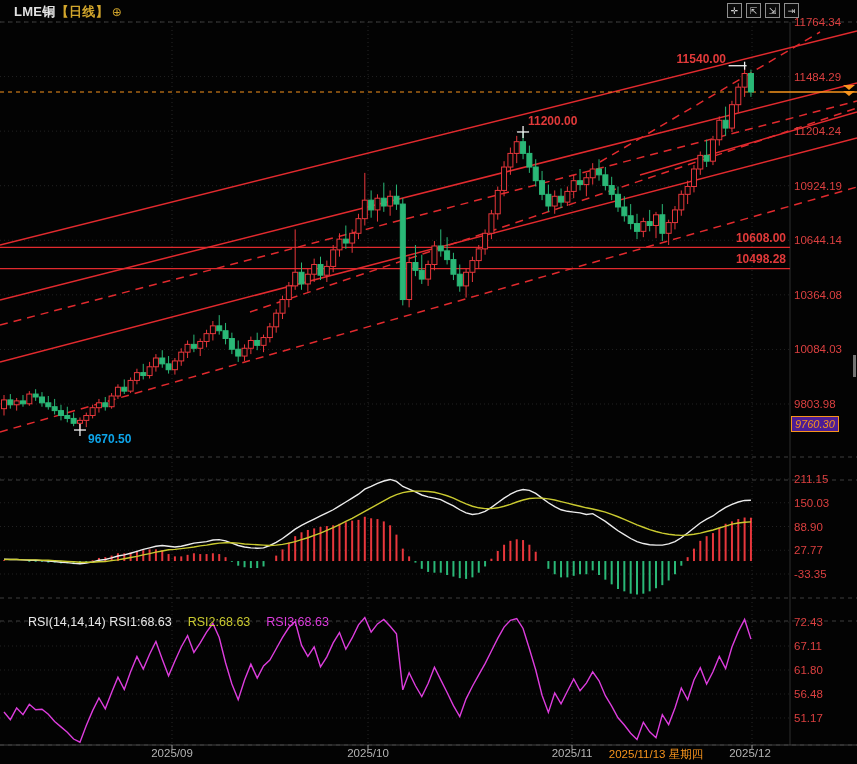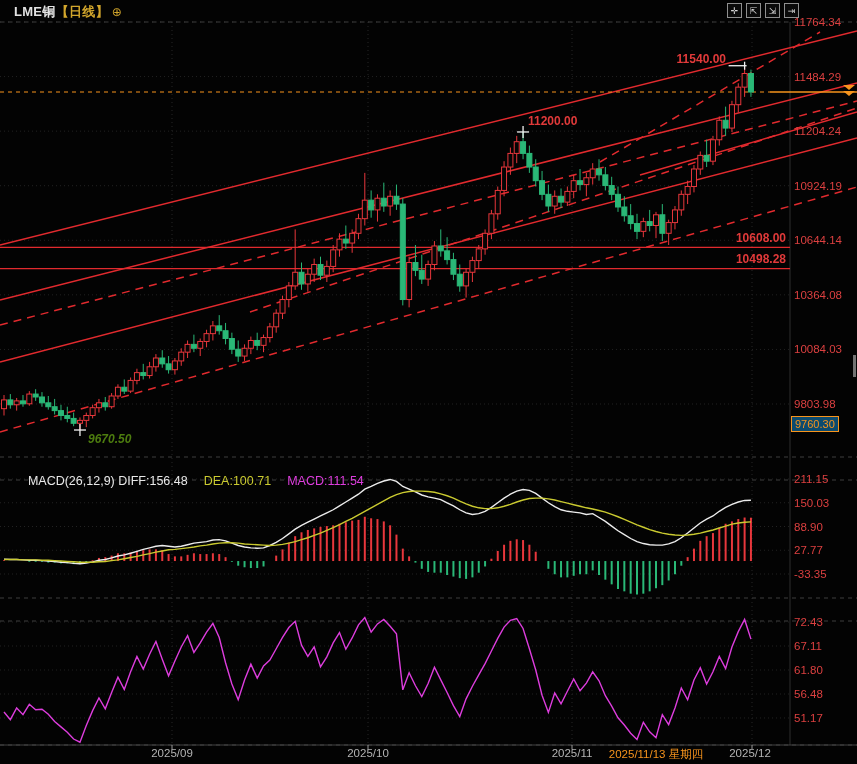--- a/index.html
+++ b/index.html
@@ -11,24 +11,24 @@
   .title .cicon{color:#d2a62c;font-weight:normal;font-size:12px;margin-left:3px;}
   .toolbar{position:absolute;right:58px;top:3px;display:flex;gap:4px;}
   .tbtn{width:15px;height:15px;border:1px solid #8f8f8f;color:#d6d6d6;font-size:9px;line-height:14px;
         text-align:center;background:#0a0a0a;box-sizing:border-box;cursor:pointer;}
   svg#plot{position:absolute;left:0;top:0;}
   .pane-header{position:absolute;left:14px;font-size:12.5px;color:#e8e8e8;white-space:pre;}
   .pane-header .y{color:#caca30;margin-left:16px;}
   .pane-header .m{color:#dd3ddd;margin-left:16px;}
   .ann{position:absolute;font-size:12px;font-weight:bold;}
   .ann.red{color:#e13a3a;}
-  .ann.green{color:#4d7c0f;font-style:italic;}
+  .ann.green{color:#0ea5e9;}
   .ann.r{width:80px;text-align:right;}
   .curbox{position:absolute;left:791px;top:416px;border:1px solid #f7941d;color:#f7941d;
-          font-size:11px;padding:0 3px;line-height:14px;background:#0c4a6e;}
+          font-size:11px;padding:0 3px;line-height:14px;background:#4c1d95;font-style:italic;}
   .time-axis{position:absolute;left:0;top:746px;width:767px;height:18px;}
   .tlabel{position:absolute;top:1px;font-size:11.5px;color:#b4b4b4;transform:translateX(-50%);white-space:nowrap;}
   .tlabel.hl{color:#f7941d;text-align:right;}
   .watermark{position:absolute;right:6px;top:698px;font-size:36px;font-weight:bold;color:#c6c6c6;opacity:.92;letter-spacing:1px;}
   .axisthumb{position:absolute;left:853px;top:355px;width:3px;height:22px;background:#9a9a9a;opacity:.75;}
   .marker-tri{position:absolute;left:843px;top:85px;width:14px;height:14px;}
   .marker-tri div{width:0;height:0;border-left:6px solid transparent;border-right:6px solid transparent;
                   border-top:5px solid #f7941d;margin-bottom:1px;}
 </style>
 </head>
@@ -488,24 +488,24 @@
       <span>LME铜</span><span class="period">【日线】</span><span class="cicon">⊕</span>
     </div>
     <div class="toolbar" id="toolbar">
         <div class="tbtn">✛</div>
         <div class="tbtn">⇱</div>
         <div class="tbtn">⇲</div>
         <div class="tbtn">⇥</div>
       </div>
   </div>
 
-  <div class="pane-header" style="top:460px;">
-    <span>MACD(26,12,9) DIFF:156.48</span><span class="y">DEA:100.71</span><span class="m">MACD:111.54</span>
+
+  <div class="pane-header" style="top:601px;">
+    <span>RSI(14,14,14) RSI1:68.63</span><span class="y">RSI2:68.63</span><span class="m">RSI3:68.63</span>
   </div>
-
 
   <div class="ann red r" style="left:646px;top:52px;">11540.00</div>
   <div class="ann red" style="left:528px;top:114px;">11200.00</div>
   <div class="ann green" style="left:88px;top:432px;">9670.50</div>
   <div class="ann red r" style="left:706px;top:231px;">10608.00</div>
   <div class="ann red r" style="left:706px;top:252px;">10498.28</div>
 
   <div class="curbox">9760.30</div>
 
   <div class="marker-tri">

